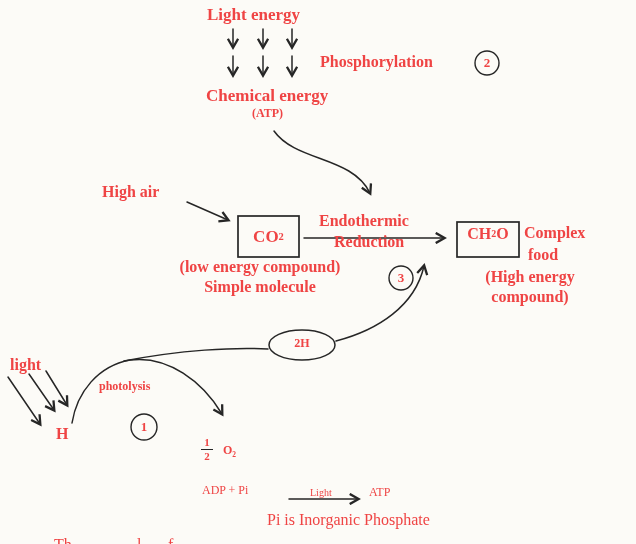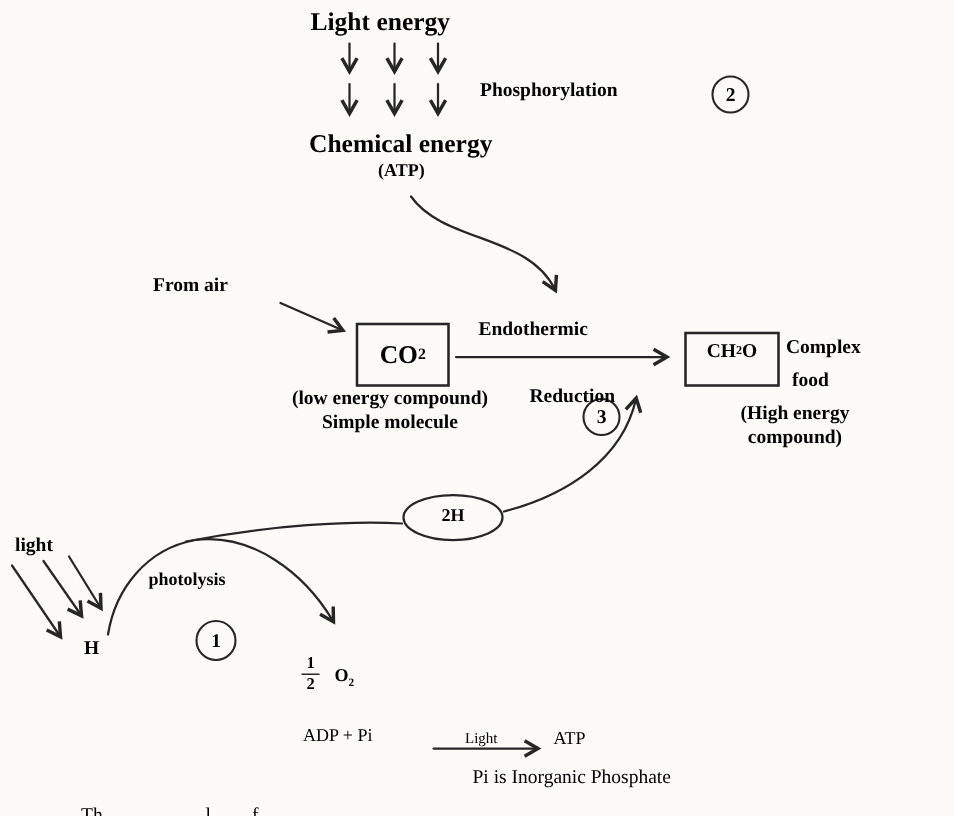--- a/index.html
+++ b/index.html
@@ -2,33 +2,33 @@
 <html><head>
 <meta charset="utf-8">
 <style>
   html,body{margin:0;padding:0;}
   .page{
     position:relative;
     width:636px;height:544px;
     background:#fcfbf7;
     overflow:hidden;
     font-family:"Liberation Serif","DejaVu Serif",serif;
-    color:#000000;
+    color:#ef4444;
   }
   .page svg{position:absolute;left:0;top:0;}
   .lbl{position:absolute;white-space:nowrap;font-weight:bold;line-height:1.25;}
   .rg{font-weight:normal;}
   .ctr{text-align:center;}
   .num{position:absolute;width:24px;text-align:center;font-size:13px;font-weight:bold;}
   .boxtxt{position:absolute;display:flex;align-items:center;justify-content:center;font-weight:bold;}
   sub{font-size:0.62em;line-height:0;}
   .frac{position:absolute;display:inline-flex;flex-direction:column;align-items:center;
         font-size:11px;font-weight:bold;line-height:1.05;}
   .frac .bar{width:12px;border-top:1.6px solid #262626;margin:0.5px 0;}
-  .fs17{font-size:17px;} .fs16{font-size:12px;} .fs15{font-size:13px;} .fs10{font-size:10px;}
+  .fs17{font-size:17px;} .fs16{font-size:12px;} .fs15{font-size:16px;} .fs10{font-size:10px;}
 </style>
 </head>
 <body>
 
 <div class="page">
 
   <svg width="636" height="544" viewBox="0 0 636 544">
     <defs>
       <marker id="ah" viewBox="0 0 10 10" refX="7.5" refY="5" markerWidth="8.5" markerHeight="8.5" orient="auto">
         <path d="M1,1 L8,5 L1,9" fill="none" stroke="#262626" stroke-width="1.8"></path>
@@ -76,27 +76,27 @@
       <path d="M289,499 L358,499" marker-end="url(#ah)"></path>
     </g>
   </svg>
 
   <div class="lbl fs17" style="left:207px;top:4px;">Light energy</div>
   <div class="lbl fs15" style="left:320px;top:52px;">Phosphorylation</div>
   <div class="num" style="left:475px;top:55px;">2</div>
   <div class="lbl fs17" style="left:206px;top:85px;">Chemical energy</div>
   <div class="lbl fs16" style="left:252px;top:106px;">(ATP)</div>
 
-  <div class="lbl fs15" style="left:102px;top:182px;">From air</div>
+  <div class="lbl fs15" style="left:102px;top:182px;">High air</div>
   <div class="boxtxt fs17" style="left:238px;top:216px;width:61px;height:41px;">
       <span>CO</span>
       <sub>2</sub>
     </div>
   <div class="lbl fs15" style="left:319px;top:211px;">Endothermic</div>
-  <div class="lbl fs15" style="left:334px;top:256px;margin-left:19px;">Reduction</div>
+  <div class="lbl fs15" style="left:334px;top:232px;">Reduction</div>
   <div class="boxtxt fs15" style="left:457px;top:222px;width:62px;height:23px;">
       <span>CH</span>
       <sub>2</sub>
       <span>O</span>
     </div>
   <div class="lbl fs15" style="left:524px;top:223px;">Complex</div>
   <div class="lbl fs15" style="left:528px;top:245px;">food</div>
   <div class="lbl fs15 ctr" style="left:452px;top:267px;width:156px;text-align:center;">
     <div>(High energy</div>
     <div>compound)</div>
@@ -116,19 +116,19 @@
   <span class="frac" style="left:201px;top:437px;">
     <span>1</span>
     <span class="bar"></span>
     <span>2</span>
   </span>
   <div class="lbl fs16" style="left:223px;top:443px;"><span>O</span><sub>2</sub></div>
 
   <div class="lbl rg fs16" style="left:202px;top:483px;">ADP + Pi</div>
   <div class="lbl rg fs10" style="left:310px;top:487px;">Light</div>
   <div class="lbl rg fs16" style="left:369px;top:485px;">ATP</div>
-  <div class="lbl rg fs15" style="left:267px;top:510px;margin-left:48px;">Pi is Inorganic Phosphate</div>
+  <div class="lbl rg fs15" style="left:267px;top:510px;">Pi is Inorganic Phosphate</div>
 
   <div class="lbl rg fs15" style="left:54px;top:535px;">Th</div>
   <div class="lbl rg fs15" style="left:137px;top:535px;">l</div>
   <div class="lbl rg fs15" style="left:168px;top:535px;">f</div>
 
 </div>
 
 </body></html>

